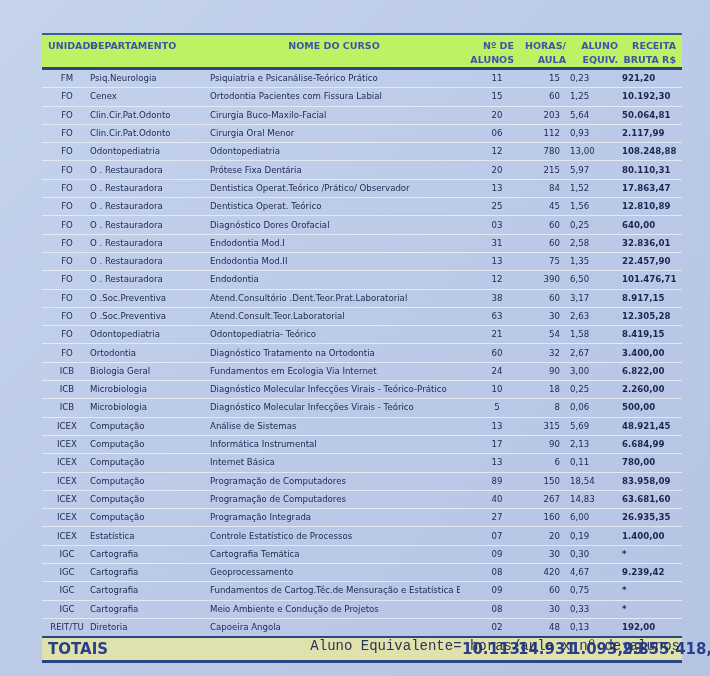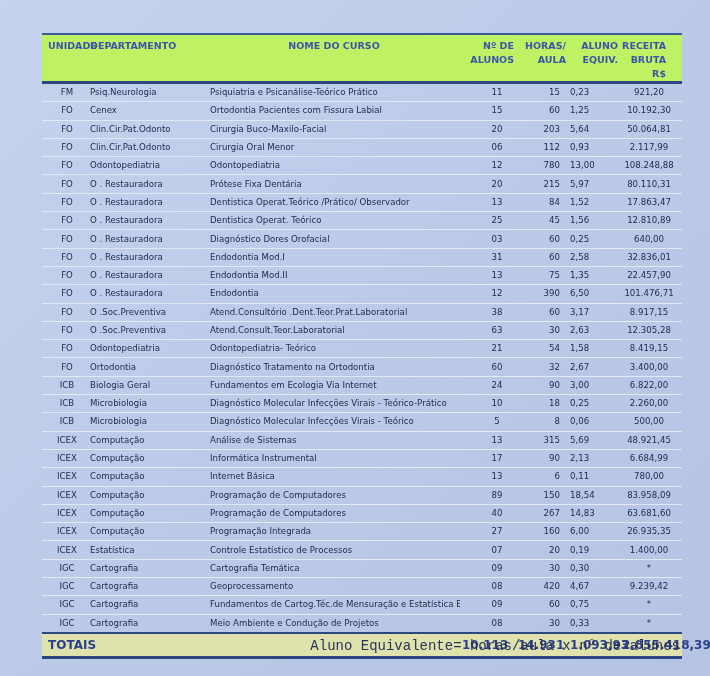--- a/index.html
+++ b/index.html
@@ -23,27 +23,27 @@
   tbody td {
     font-size: 8.6px; color: #1c2751; height: 17.3px; padding: 0 2px;
     white-space: nowrap; overflow: hidden; line-height: 17px;
     border-bottom: 1.5px solid #e3e8f4;
   }
   td.u { padding-left: 6px; text-align: center; }
   td.num { text-align: left; }
   td.c-n { text-align: center; padding-left: 20px; }
   td.c-h { text-align: right; padding-right: 8px; }
   td.c-a { text-align: left; padding-right: 12px; }
-  td.c-r { text-align: center; padding-right: 6px; }
+  td.c-r { text-align: left; padding-right: 6px; font-weight: bold; }
   th.left { text-align: left; }
   th.center { text-align: center; }
   th.right { text-align: right; margin-top: 20px; }
   tfoot tr { background: #e0e2ad; border-top: 2px solid #2c4680; border-bottom: 3px solid #2c4680; }
   tfoot td {
-    font-size: 12px; font-weight: bold; color: #2a3f8a; height: 22px; padding: 0 2px;
+    font-size: 15px; font-weight: bold; color: #2a3f8a; height: 22px; padding: 0 2px;
   }
   .note {
     position: absolute; right: 30px; top: 638px;
     font-size: 14px; color: #2a3358; font-family: Liberation Mono, monospace;
   }
 </style>
 </head>
 <body>
 
 <div class="table-wrap">
@@ -58,21 +58,21 @@
       <col style="width:62px">
     </colgroup>
     <thead>
       <tr class="head-row">
         <th class="left" style="padding-left:6px"><span>UNIDADE</span></th>
         <th class="left"><span>DEPARTAMENTO</span></th>
         <th class="center"><span>NOME DO CURSO</span></th>
         <th class="right"><span>Nº DE</span><br><span>ALUNOS</span></th>
         <th class="right"><span>HORAS/</span><br><span>AULA</span></th>
         <th class="right"><span>ALUNO</span><br><span>EQUIV.</span></th>
-        <th class="right" style="padding-right:16px"><span>RECEITA</span><br><span>BRUTA R$</span></th>
+        <th class="right" style="padding-right:6px"><span>RECEITA</span><br><span>BRUTA R$</span></th>
       </tr>
     </thead>
     <tbody id="tbody">
         <tr>
           <td class="u">FM</td>
           <td>Psiq.Neurologia</td>
           <td>Psiquiatria e Psicanálise-Teórico Prático</td>
           <td class="c-n">11</td>
           <td class="c-h">15</td>
           <td class="c-a">0,23</td>
@@ -331,20 +331,29 @@
           <td class="c-r">*</td>
         </tr>
         <tr>
           <td class="u">IGC</td>
           <td>Cartografia</td>
           <td>Meio Ambiente e Condução de Projetos</td>
           <td class="c-n">08</td>
           <td class="c-h">30</td>
           <td class="c-a">0,33</td>
           <td class="c-r">*</td>
+        </tr>
+        <tr>
+          <td class="u">REIT/TU</td>
+          <td>Diretoria</td>
+          <td>Capoeira Angola</td>
+          <td class="c-n">02</td>
+          <td class="c-h">48</td>
+          <td class="c-a">0,13</td>
+          <td class="c-r">192,00</td>
         </tr>
       </tbody>
     <tfoot>
       <tr>
         <td style="padding-left:6px" colspan="3">TOTAIS</td>
         <td class="num">10.113</td>
         <td class="num" style="padding-right:4px">14.931</td>
         <td class="num" style="padding-right:4px">1.093,93</td>
         <td class="num" style="padding-right:6px">2.855.418,39</td>
       </tr>

